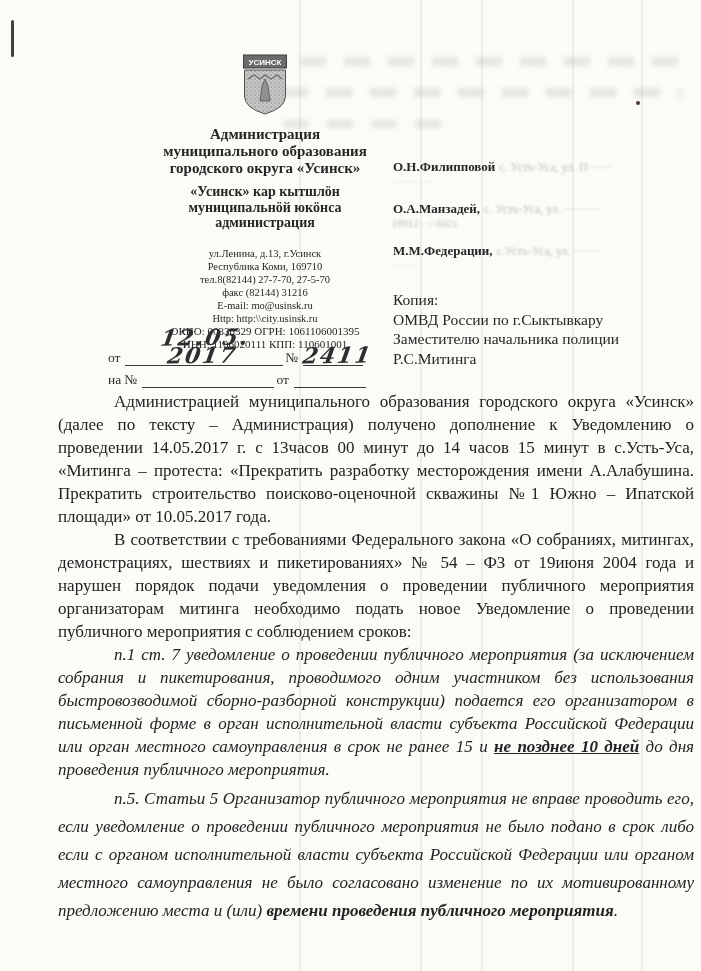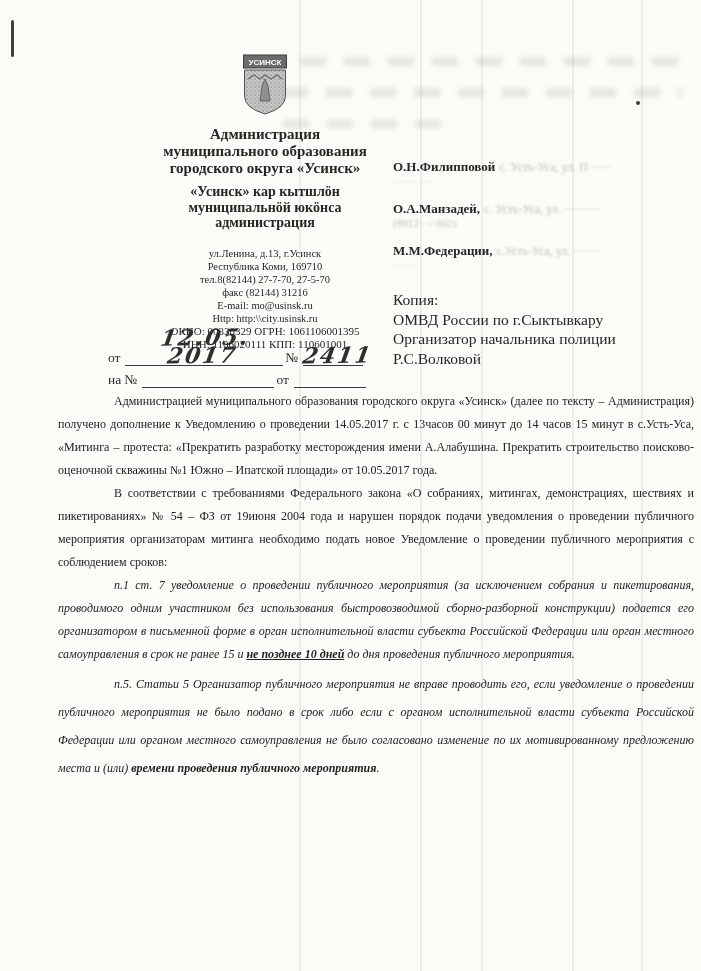--- a/index.html
+++ b/index.html
@@ -33,21 +33,21 @@
   
   .recipients{position:absolute;left:393px;top:132px;width:302px;}
   .rec-header{font-size:16px;}
   .rec-item{margin-top:11px;}
   .rec-item.first{margin-top:25px;}
   .rec-name{font-weight:bold;font-size:13px;}
   .redacted{color:#8f8c88;opacity:.55;filter:blur(1px);font-size:12px;}
   .rec-sub{font-size:11px;line-height:13px;}
   .copy{margin-top:18px;font-size:15.5px;line-height:19.5px;}
   
-  .body-text{position:absolute;left:58px;top:390px;width:636px;font-size:12px;color:#222;}
+  .body-text{position:absolute;left:58px;top:390px;width:636px;font-size:17px;color:#222;}
   .para{text-align:justify;text-indent:56px;}
   .roman{line-height:23px;}
   .ital{line-height:23px;font-style:italic;}
   .wide{line-height:28px;margin-top:4px;}
   .biu{font-weight:bold;text-decoration:underline;}
   .bi{font-weight:bold;}
 </style>
 </head>
 <body>
 
@@ -130,22 +130,22 @@
     </div>
     <div class="rec-item">
       <span class="rec-name">М.М.Федерации,</span>
       <span class="redacted">с.Усть-Уса, ул. ·······</span>
       <div class="rec-sub redacted">··· ···</div>
     </div>
 
     <div class="copy">
       <div>Копия:</div>
       <div>ОМВД России по г.Сыктывкару</div>
-      <div>Организатор начальника полиции</div>
-      <div>Р.С.Волковой</div>
+      <div>Заместителю начальника полиции</div>
+      <div>Р.С.Митинга</div>
     </div>
   </div>
 
   <div class="body-text" id="body-paragraphs">
       <div class="para roman"><span>Администрацией муниципального образования городского округа «Усинск» (далее по тексту – Администрация)  получено дополнение к Уведомлению о проведении  14.05.2017 г. с 13часов 00 минут до 14 часов 15 минут  в  с.Усть-Уса,  «Митинга – протеста: «Прекратить разработку месторождения имени А.Алабушина. Прекратить строительство поисково-оценочной скважины  №1 Южно – Ипатской площади» от 10.05.2017 года.</span></div>
       <div class="para roman"><span>В соответствии с требованиями Федерального закона «О собраниях, митингах, демонстрациях, шествиях и пикетированиях» № 54 – ФЗ от 19июня 2004 года  и нарушен порядок подачи уведомления о проведении публичного мероприятия организаторам митинга необходимо подать новое Уведомление о проведении публичного мероприятия с соблюдением сроков:</span></div>
       <div class="para ital"><span>п.1 ст. 7 уведомление о проведении публичного мероприятия (за исключением собрания и пикетирования, проводимого одним участником без использования быстровозводимой сборно-разборной конструкции) подается его организатором в письменной форме в орган исполнительной власти субъекта Российской Федерации или орган местного самоуправления в срок не ранее 15 и </span><span class="biu">не позднее 10 дней</span><span> до дня проведения публичного мероприятия.</span></div>
       <div class="para ital wide"><span>п.5.  Статьи  5  Организатор публичного мероприятия не вправе проводить его, если уведомление о проведении публичного мероприятия не было подано в срок либо если с органом исполнительной власти субъекта Российской Федерации или органом местного самоуправления не было согласовано изменение по их мотивированному предложению места и (или) </span><span class="bi">времени проведения публичного мероприятия</span><span>.</span></div>
     </div>
 

